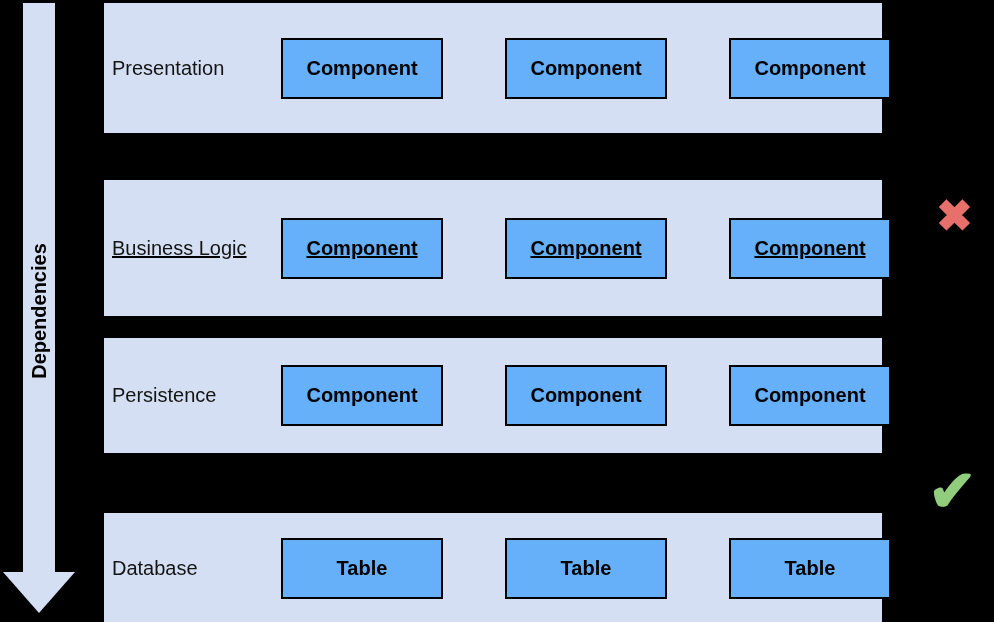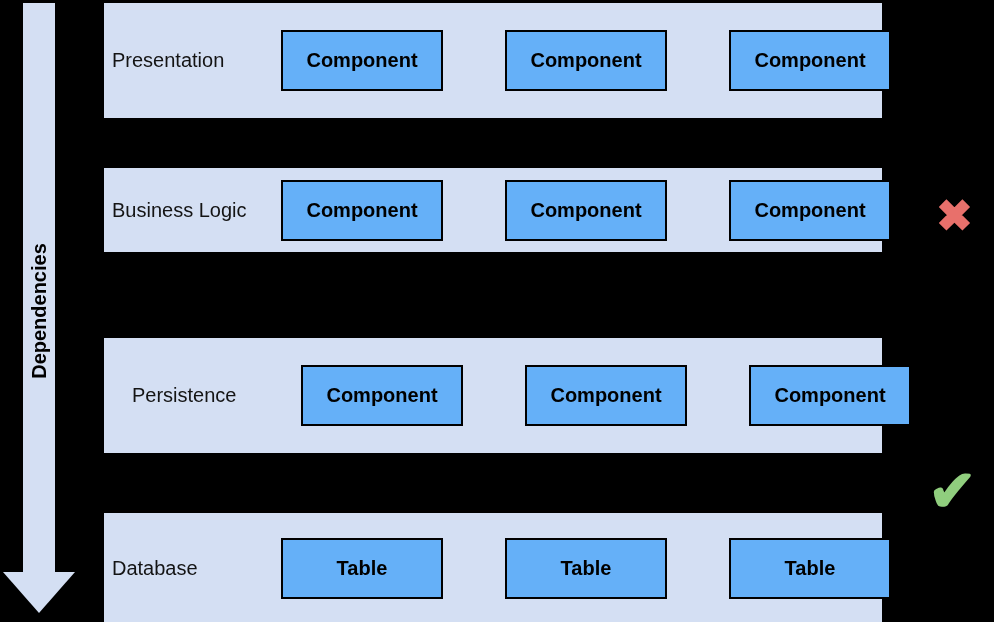--- a/index.html
+++ b/index.html
@@ -50,23 +50,23 @@
   
   .layer {
     position: absolute;
     left: 104px;
     width: 778px;
     background: #d4dff3;
     display: flex;
     align-items: center;
     box-sizing: border-box;
   }
-  .layer-presentation { top: 3px;   height: 115px; }
-  .layer-business     { top: 168px; height: 84px; }
-  .layer-persistence  { top: 338px; height: 115px; padding-left: 20px; }
+  .layer-presentation { top: 3px;   height: 130px; }
+  .layer-business     { top: 180px; height: 136px; text-decoration: underline; }
+  .layer-persistence  { top: 338px; height: 115px; }
   .layer-database     { top: 513px; height: 111px; }
 
   .layer-label {
     width: 177px;
     padding-left: 8px;
     box-sizing: border-box;
     font-size: 20px;
     color: #141414;
     flex: 0 0 auto;
   }

